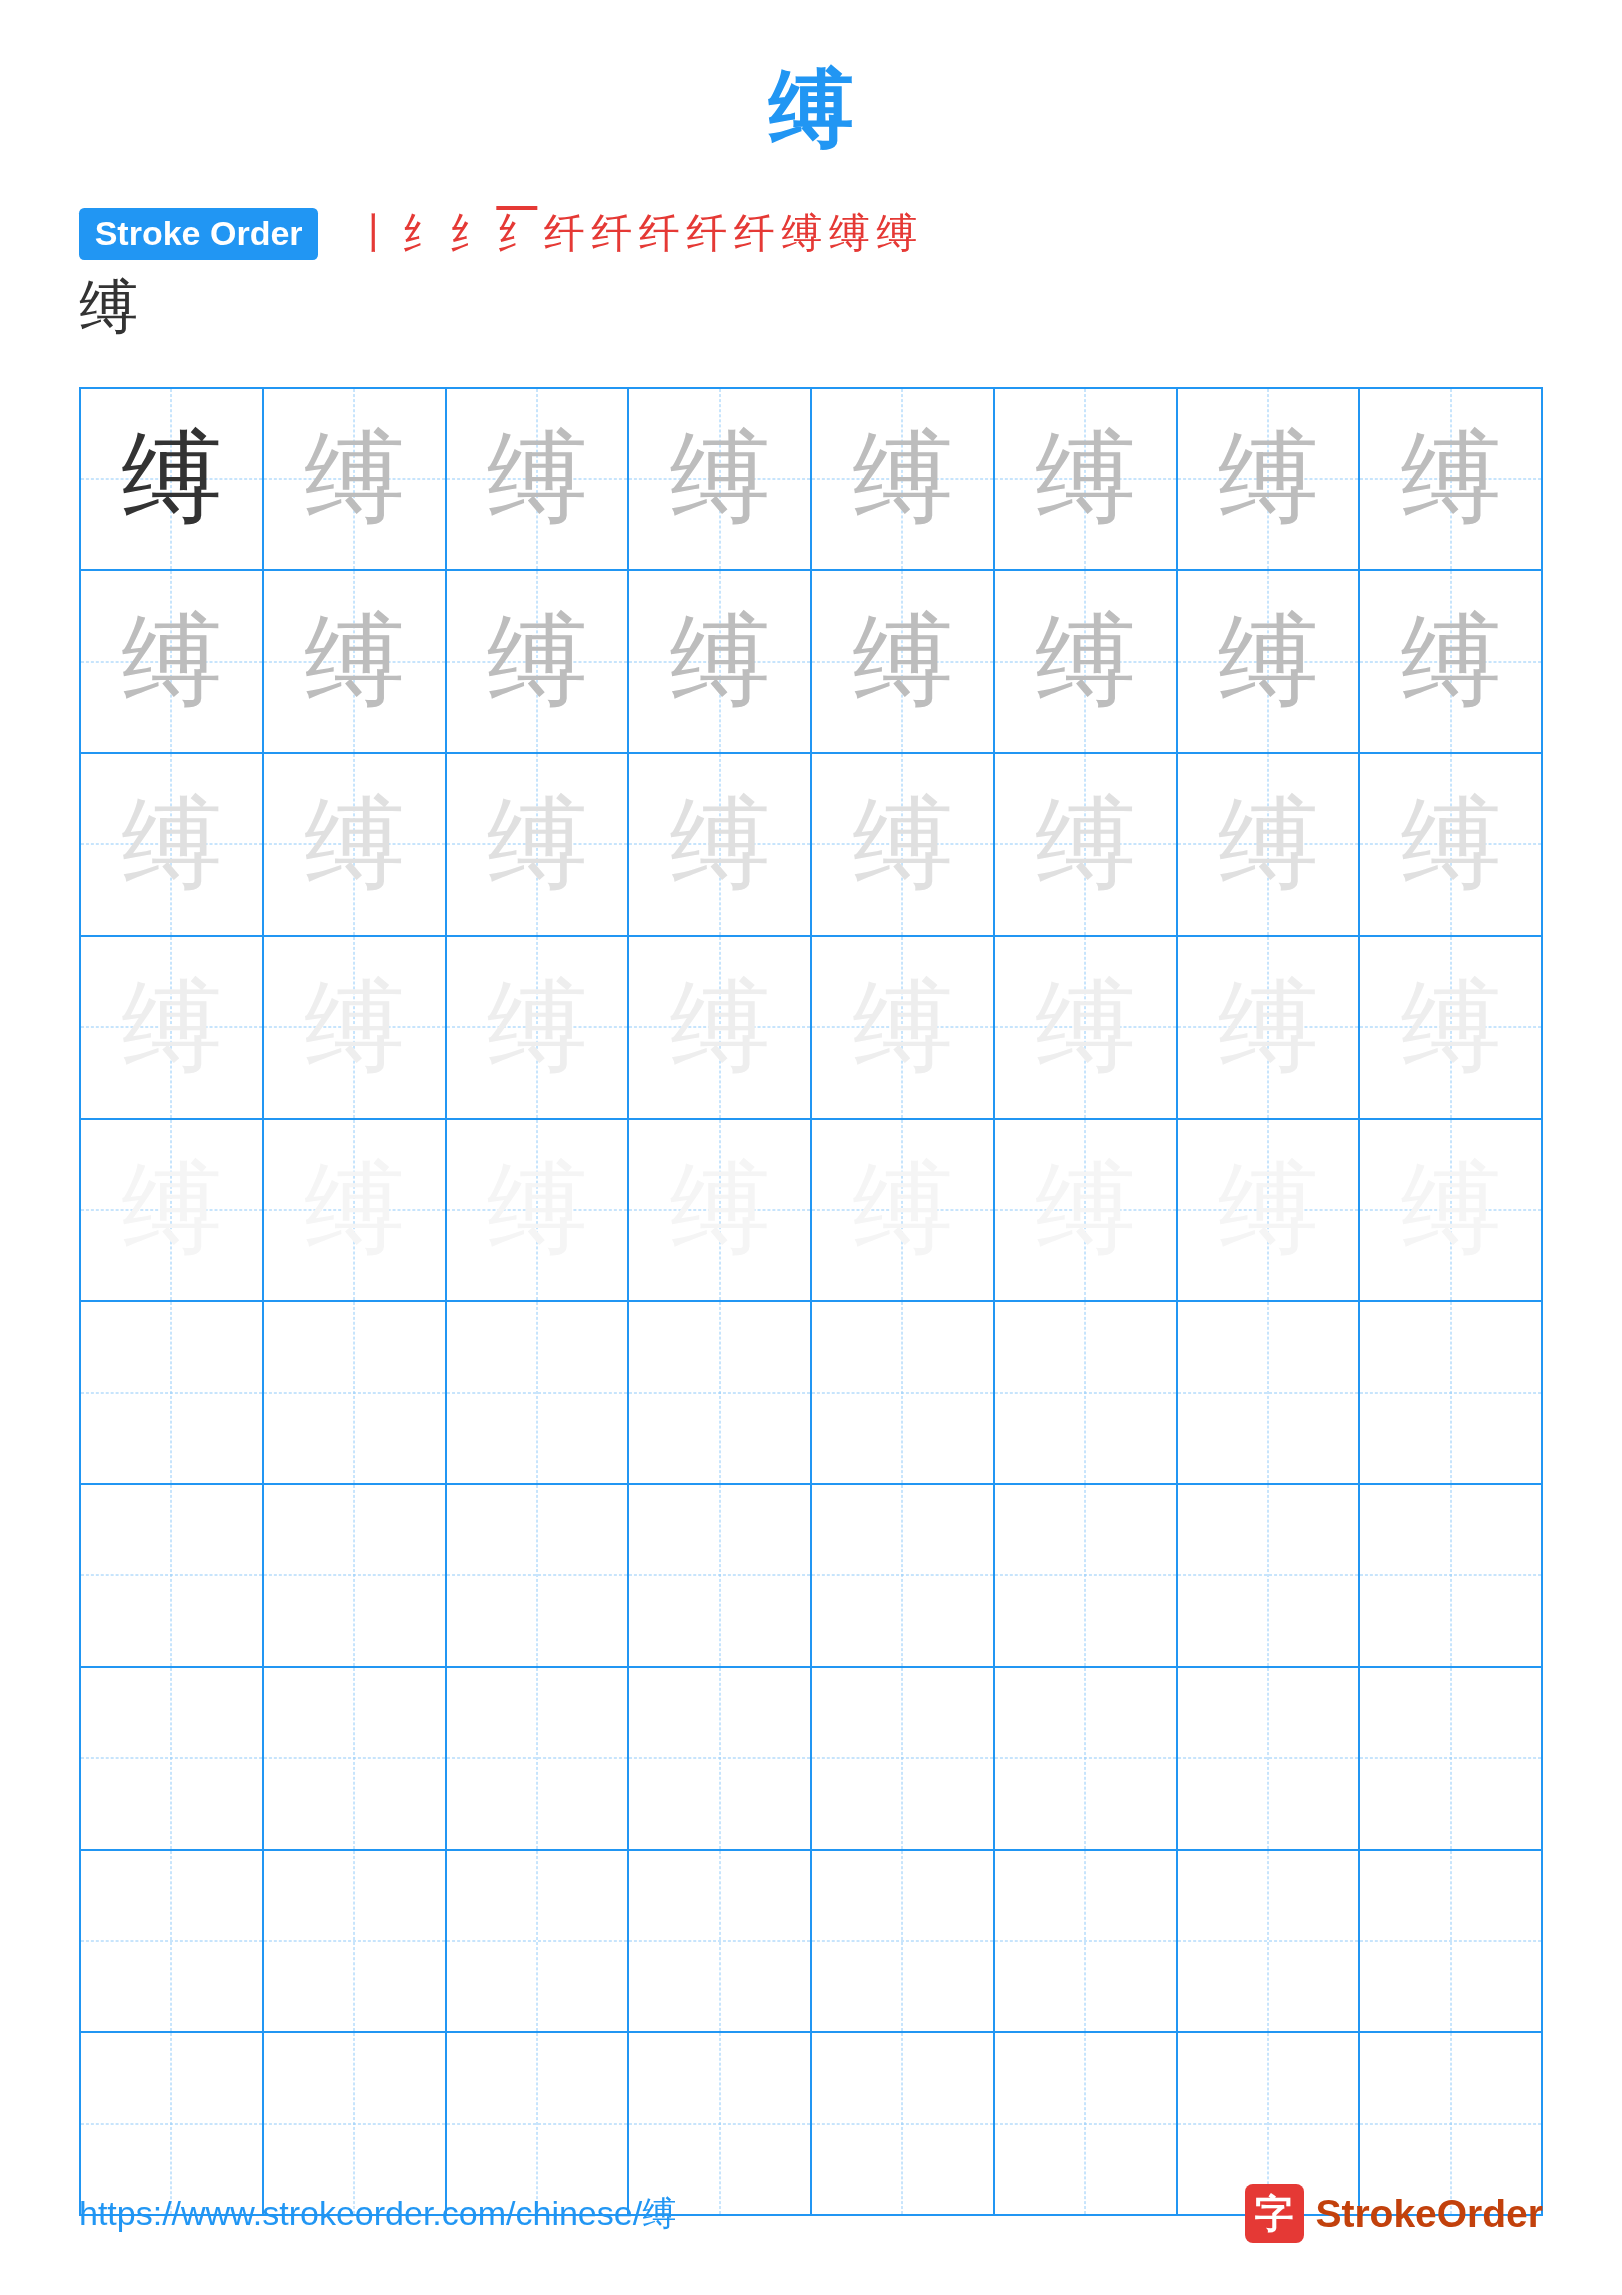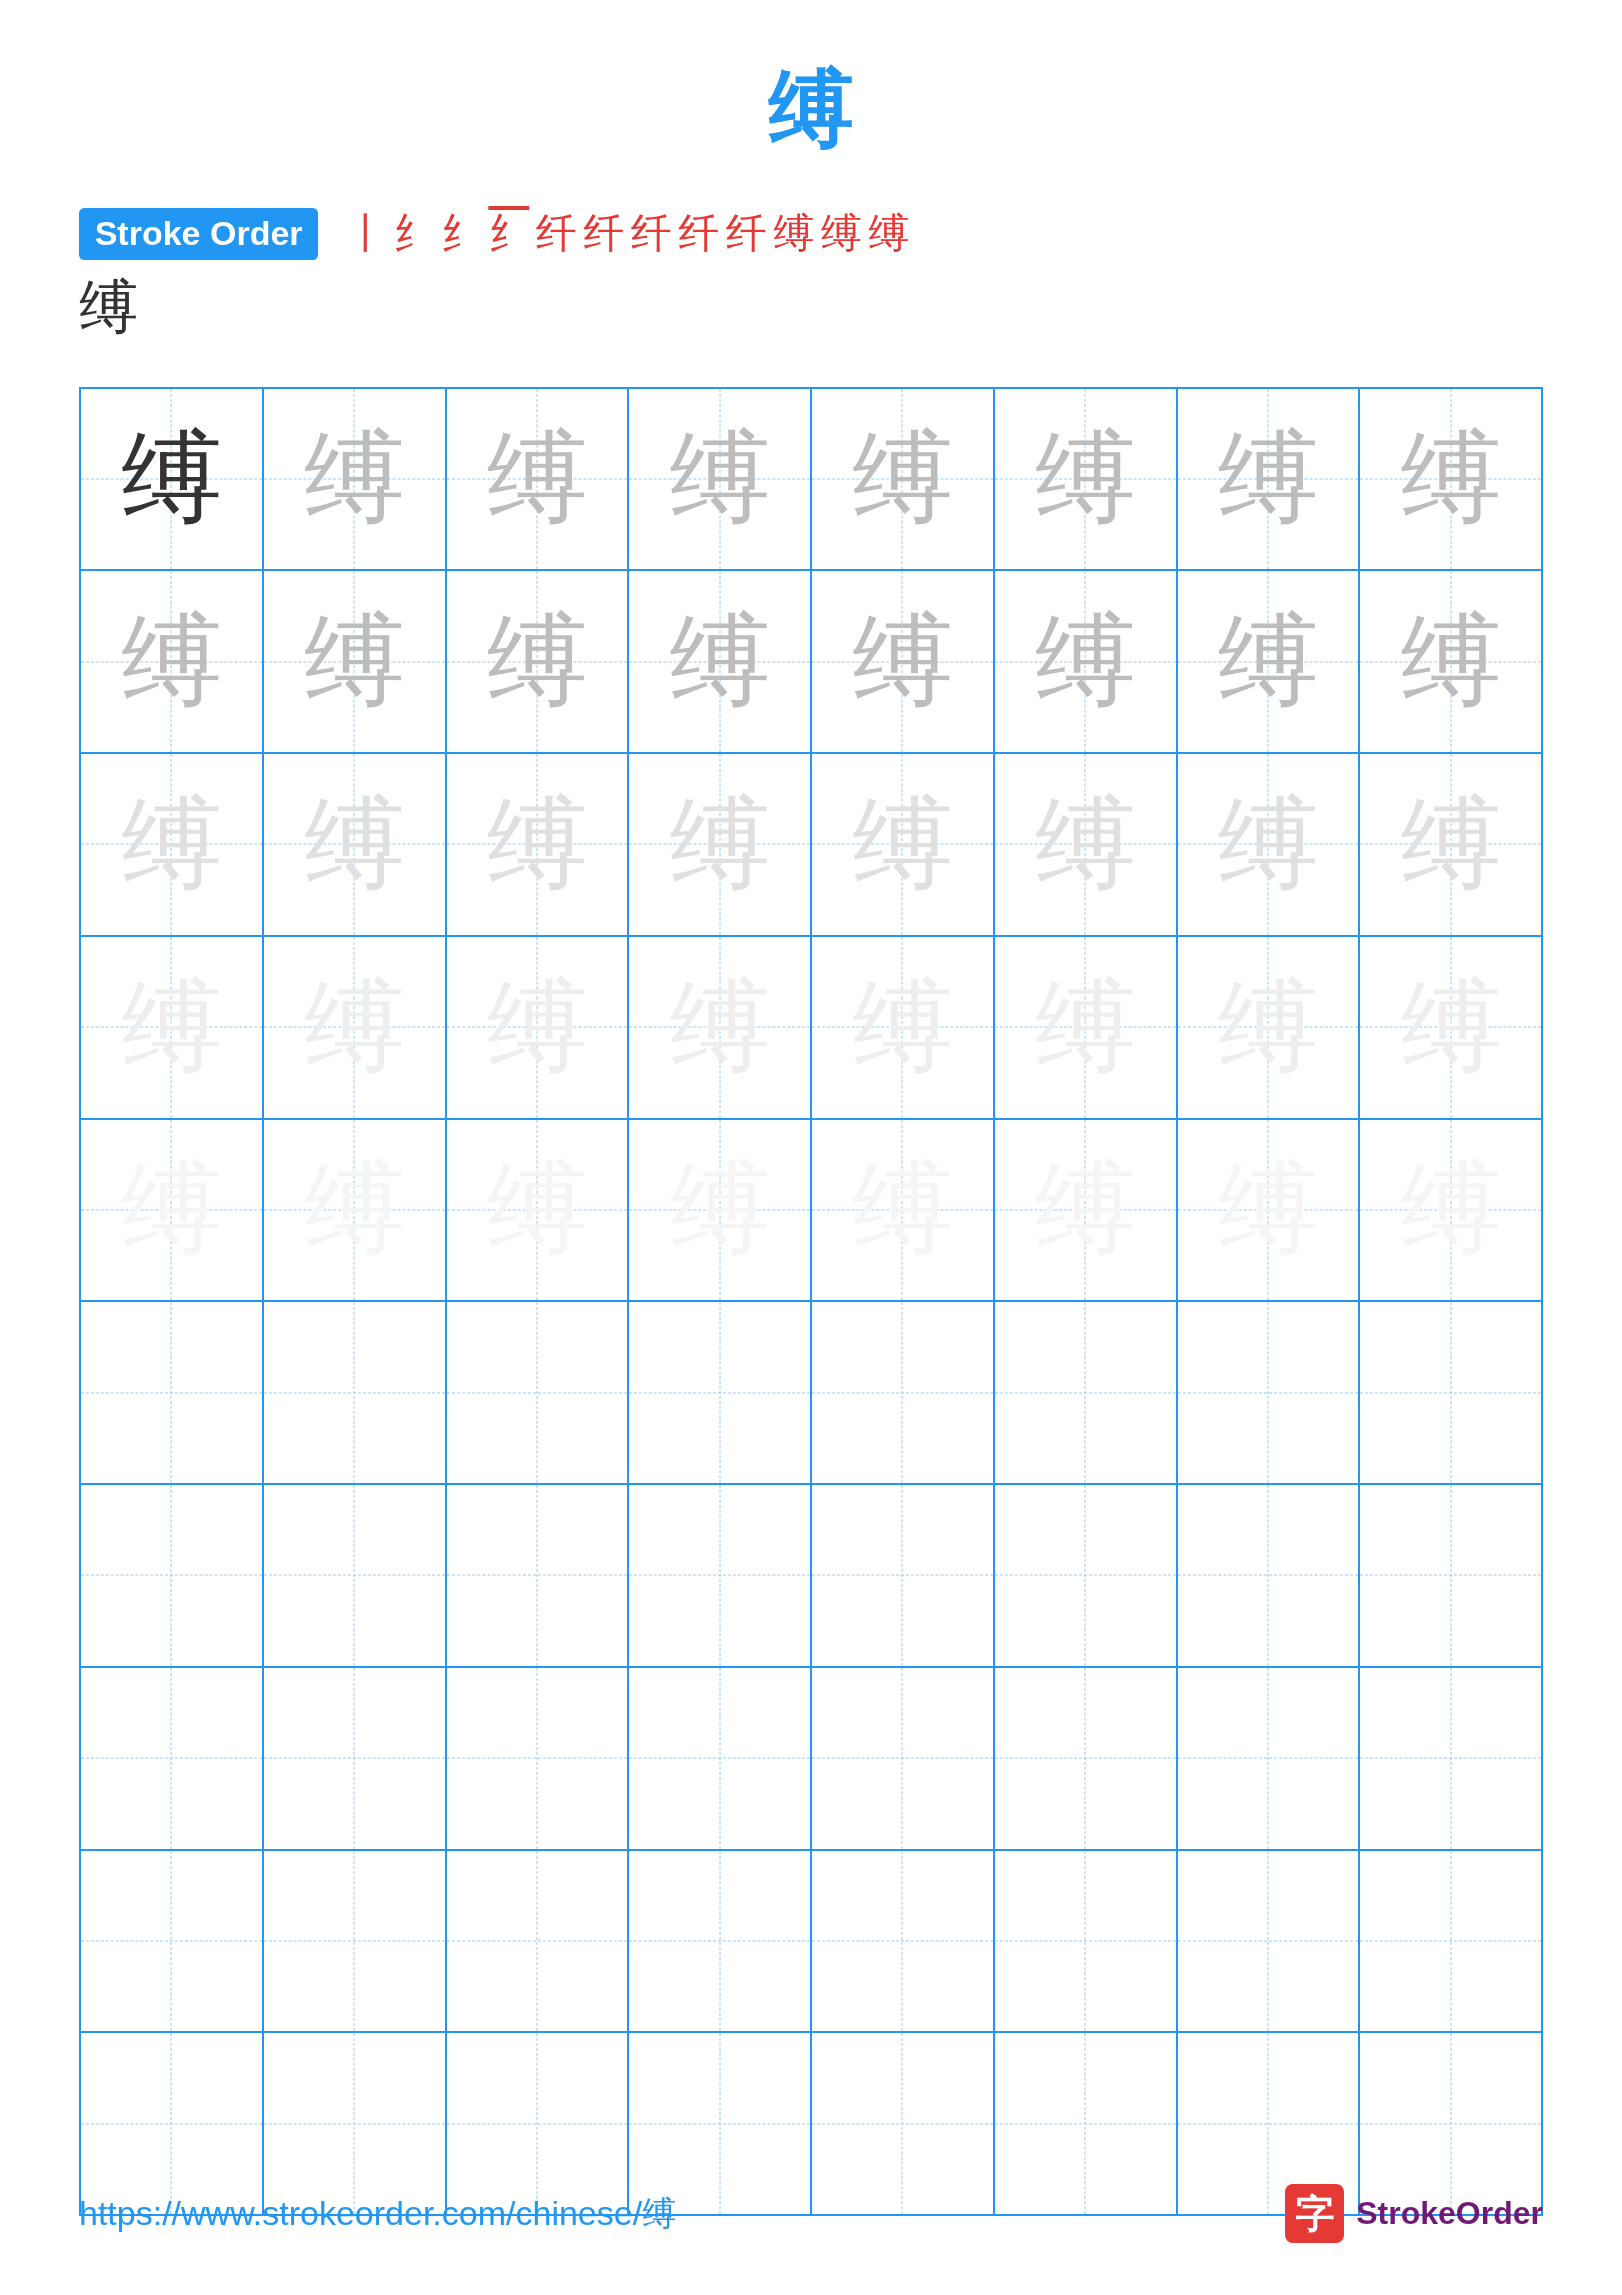--- a/index.html
+++ b/index.html
@@ -38,21 +38,21 @@
 
     .stroke-order-section {
       width: 100%;
       margin-bottom: 39px;
     }
 
     .stroke-order-row {
       display: flex;
       align-items: center;
       flex-wrap: wrap;
-      gap: 8px;
+      gap: 16px;
       margin-bottom: 6.5px;
     }
 
     .stroke-order-badge {
       background: #2196F3;
       color: white;
       font-size: 34px;
       font-weight: bold;
       padding: 6.5px 15.7px;
       border-radius: 5.2px;
@@ -181,23 +181,23 @@
       display: flex;
       align-items: center;
       justify-content: center;
       font-size: 39px;
       color: white;
       font-family: serif;
       font-weight: bold;
     }
 
     .logo-text {
-      font-size: 32px;
+      font-size: 39px;
       font-weight: bold;
-      color: #701a75;
+      color: #c2410c;
       font-family: sans-serif;
     }
   </style>
 </head>
 <body>
 
 <div class="page">
 
   <div class="title">
     <span class="title-char">缚</span>

